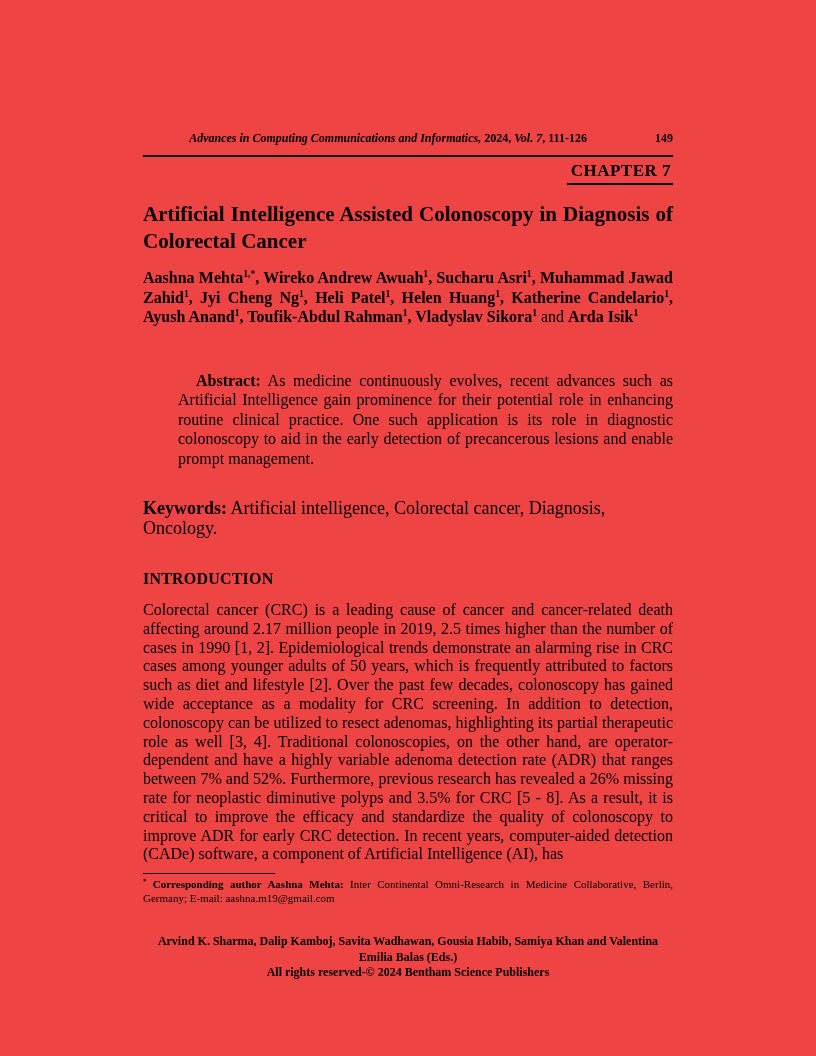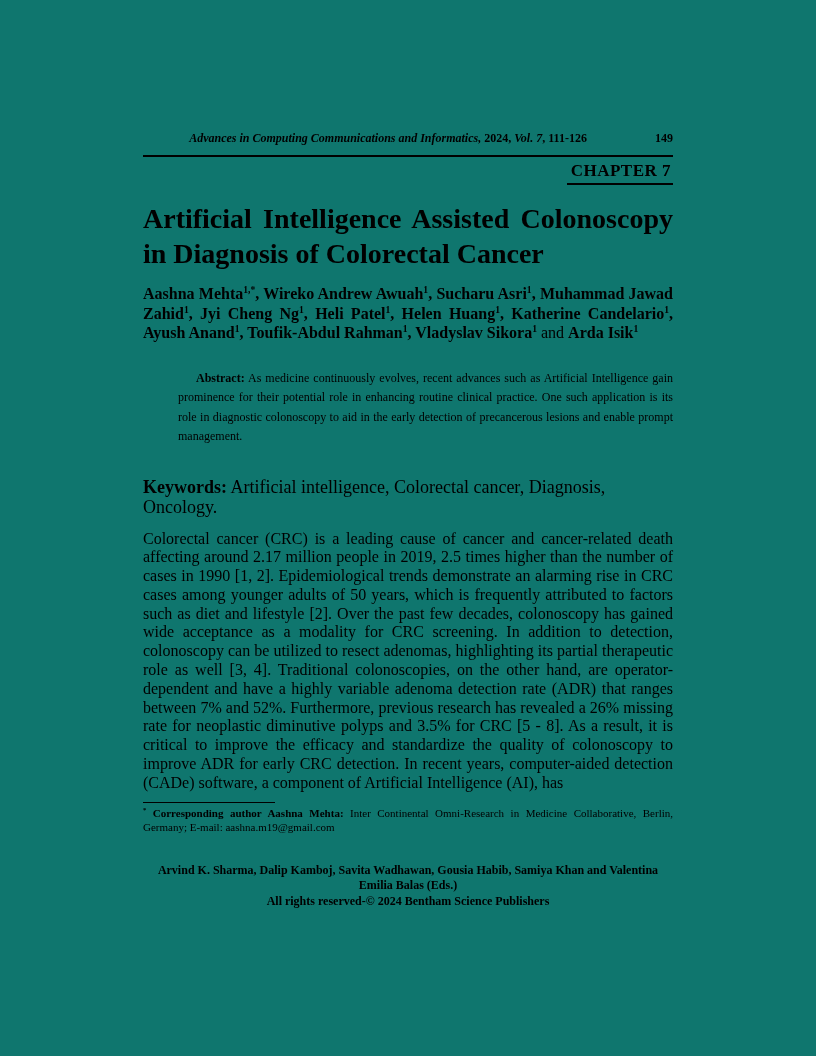--- a/index.html
+++ b/index.html
@@ -1,21 +1,21 @@
 <!DOCTYPE html>
 <html><head>
 <meta charset="utf-8">
 <style>
   html, body { margin: 0; padding: 0; background: #ffffff; }
   .page {
     position: relative;
     width: 816px;
     height: 1056px;
     margin: 0 auto;
-    background: #0f766e;
+    background: #ef4444;
     box-sizing: border-box;
     padding: 131px 143px 0 143px;
     font-family: "Liberation Serif", serif;
     color: #000000;
     overflow: hidden;
   }
   
   .running-header {
     display: flex;
     align-items: baseline;
@@ -36,23 +36,23 @@
     display: inline-block;
     font-size: 17px;
     font-weight: bold;
     letter-spacing: 0.5px;
     padding: 1px 2px 2px 4px;
     border-bottom: 2.5px solid #000;
   }
   
   .paper-title {
     margin-top: 16px;
-    font-size: 28px;
+    font-size: 21px;
     font-weight: bold;
-    line-height: 35px;
+    line-height: 27px;
     text-align: justify;
   }
   
   .authors-line {
     margin-top: 13px;
     font-size: 16px;
     font-weight: bold;
     line-height: 19.5px;
     text-align: justify;
   }
@@ -60,23 +60,23 @@
   sup { font-size: 0.6em; vertical-align: super; line-height: 0; }
   
   .affiliation {
     margin-top: 6px;
     font-size: 13px;
     font-style: italic;
     line-height: 16px;
   }
   
   .abstract-block {
-    margin-top: 26px;
+    margin-top: 44px;
     margin-left: 35px;
-    font-size: 12px;
+    font-size: 16px;
     line-height: 19.5px;
     text-align: justify;
     text-indent: 18px;
   }
   .abstract-block .lbl { font-weight: bold; }
   
   .keywords-line {
     margin-top: 30px;
     font-size: 18px;
     line-height: 20px;
@@ -139,20 +139,21 @@
 
 
   <div class="abstract-block">
     <span class="lbl">Abstract:</span><span> As medicine continuously evolves, recent advances such as Artificial Intelligence gain prominence for their potential role in enhancing routine clinical practice. One such application is its role in diagnostic colonoscopy to aid in the early detection of precancerous lesions and enable prompt management.</span>
   </div>
 
   <div class="keywords-line">
     <span class="lbl">Keywords:</span><span> Artificial intelligence, Colorectal cancer, Diagnosis, Oncology.</span>
   </div>
 
+  <div class="section-heading">INTRODUCTION</div>
 
   <div class="body-paragraph">Colorectal cancer (CRC) is a leading cause of cancer and cancer-related death affecting around 2.17 million people in 2019, 2.5 times higher than the number of cases in 1990 [1, 2]. Epidemiological trends demonstrate an alarming rise in CRC cases among younger adults of 50 years, which is frequently attributed to factors such as diet and lifestyle [2]. Over the past few decades, colonoscopy has gained wide acceptance as a modality for CRC screening. In addition to detection, colonoscopy can be utilized to resect adenomas, highlighting its partial therapeutic role as well [3, 4]. Traditional colonoscopies, on the other hand, are operator-dependent and have a highly variable adenoma detection rate (ADR) that ranges between 7% and 52%. Furthermore, previous research has revealed a 26% missing rate for neoplastic diminutive polyps and 3.5% for CRC [5 - 8]. As a result, it is critical to improve the efficacy and standardize the quality of colonoscopy to improve ADR for early CRC detection. In recent years, computer-aided detection (CADe) software, a component of Artificial Intelligence (AI), has</div>
 
   <div class="footnote-divider"></div>
 
   <div class="footnote">
     <sup class="bold">*</sup><span class="bold"> Corresponding author Aashna Mehta:</span><span> Inter Continental Omni-Research in Medicine Collaborative, Berlin, Germany; E-mail: aashna.m19@gmail.com</span>
   </div>
 
   <div class="page-footer">

